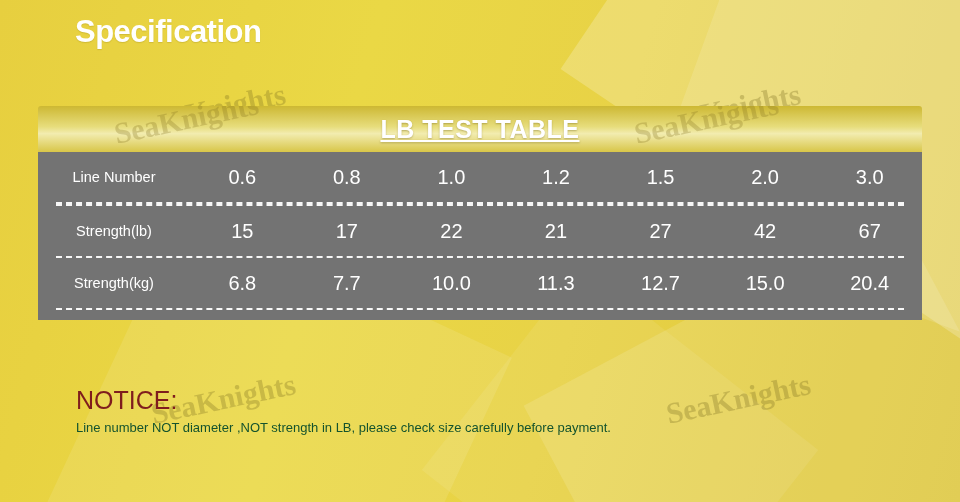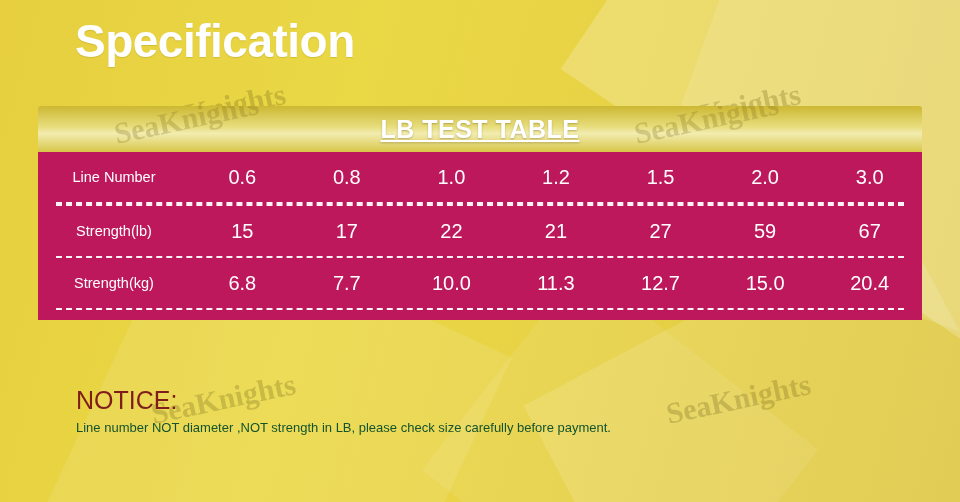--- a/index.html
+++ b/index.html
@@ -53,21 +53,21 @@
     white-space:nowrap;
   }
   .wm-a{left:140px;top:92px;font-size:30px;transform:rotate(-12deg);}
   .wm-b{left:655px;top:92px;font-size:30px;transform:rotate(-12deg);}
   .wm-c{left:150px;top:382px;font-size:30px;transform:rotate(-12deg);}
   .wm-d{left:665px;top:382px;font-size:30px;transform:rotate(-12deg);}
 
   
   #title{
     position:absolute;left:75px;top:14px;
-    font-size:46px;font-weight:bold;color:#ffffff;
+    font-size:31px;font-weight:bold;color:#ffffff;
     letter-spacing:-0.5px;
     text-shadow:0 1px 1px rgba(140,120,20,0.25);
   }
 
   
   #card{
     position:absolute;left:38px;top:106px;width:884px;
   }
   #table-header{
     height:46px;
@@ -89,21 +89,21 @@
     font-size:30px;color:rgba(130,112,30,0.28);
     transform:rotate(-12deg);
   }
   #table-title{
     font-size:25px;font-weight:bold;color:#ffffff;
     letter-spacing:0.5px;z-index:2;
     text-shadow:0 1px 2px rgba(90,75,10,0.35);
     text-decoration:underline;
   }
   #table-body{
-    background:#be185d;
+    background:#737373;
     padding:0 0 10px 0;
   }
   table{
     width:100%;border-collapse:collapse;
     table-layout:fixed;
   }
   td{
     color:#ffffff;
     font-size:20px;
     text-align:center;
@@ -185,21 +185,21 @@
               <div class="dash"></div>
             </td>
         </tr>
         <tr>
           <td class="rowlabel">Strength(lb)</td>
           <td>15</td>
           <td>17</td>
           <td>22</td>
           <td>21</td>
           <td>27</td>
-          <td>59</td>
+          <td>42</td>
           <td>67</td>
         </tr>
         <tr class="divider">
           <td colspan="8">
               <div class="dash"></div>
             </td>
         </tr>
         <tr>
           <td class="rowlabel">Strength(kg)</td>
           <td>6.8</td>

